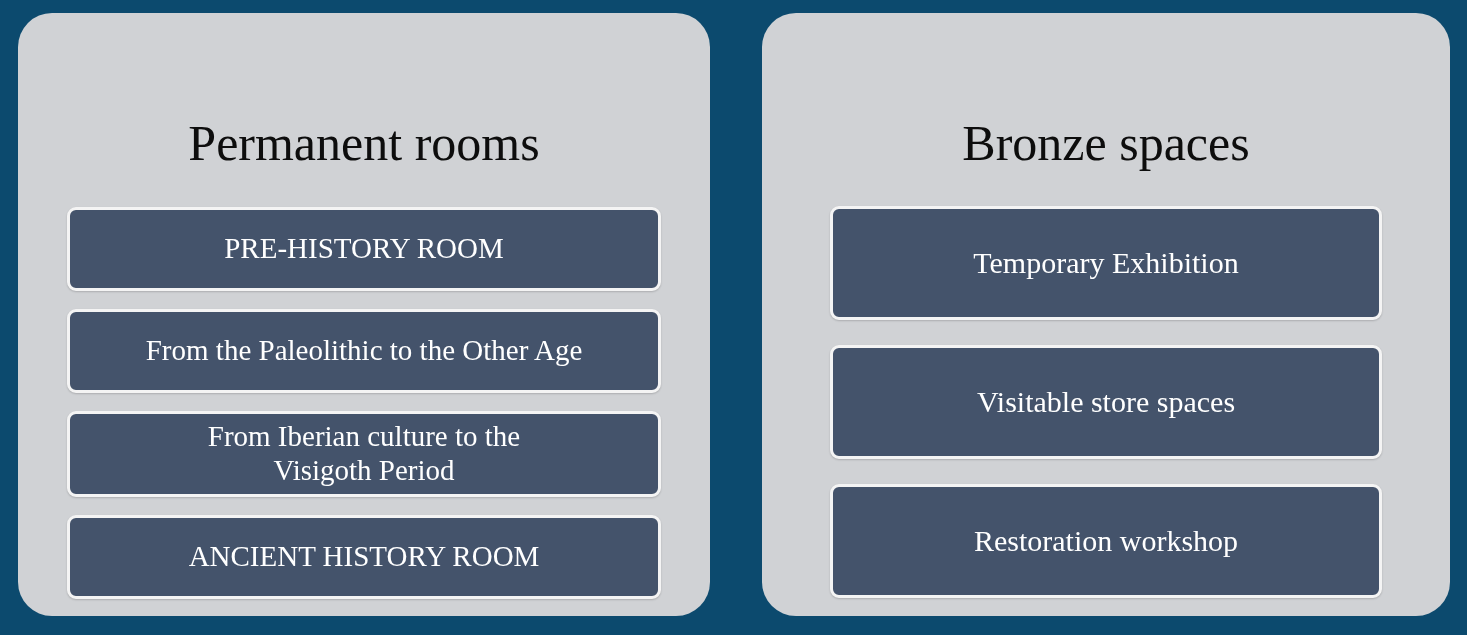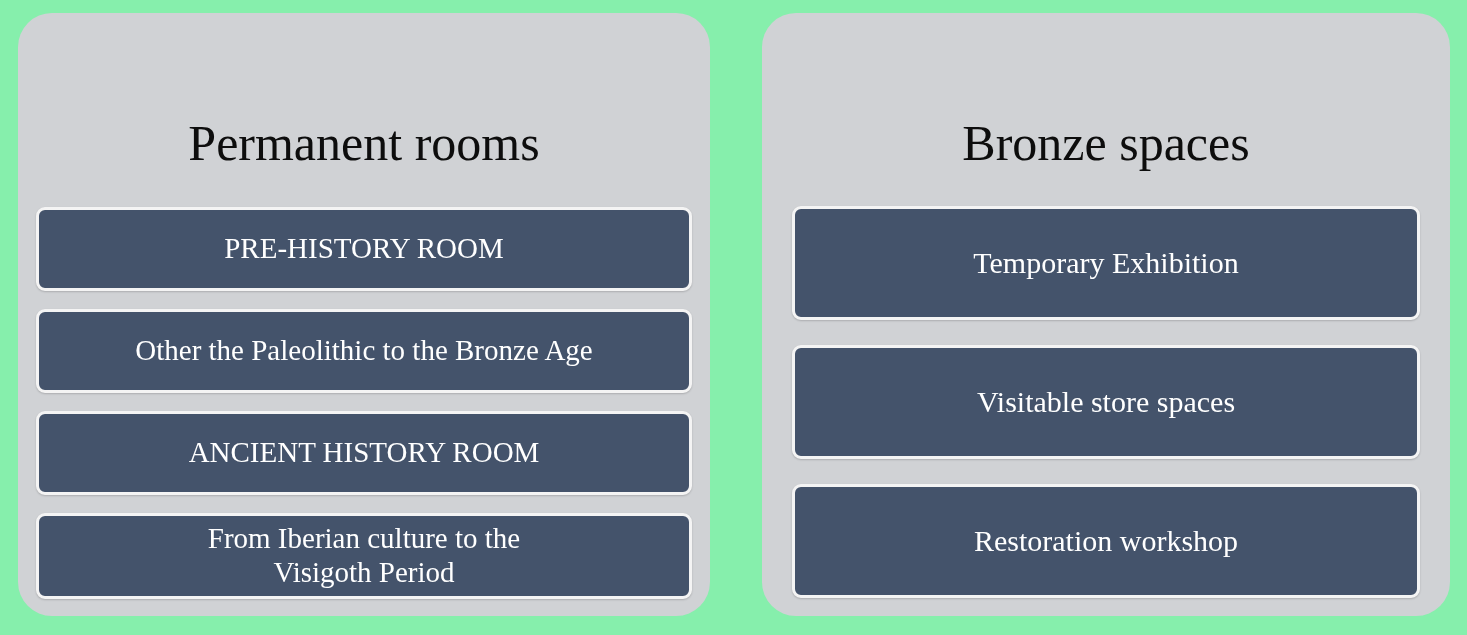--- a/index.html
+++ b/index.html
@@ -10,21 +10,21 @@
   body {
     width: 1467px;
     height: 635px;
     font-family: "Liberation Serif", "DejaVu Serif", serif;
     overflow: hidden;
   }
   .canvas {
     position: relative;
     width: 1467px;
     height: 635px;
-    background: #86efac;
+    background: #0c4a6e;
   }
   .panel {
     position: absolute;
     background: #D0D2D5;
     border-radius: 34px;
     box-sizing: border-box;
   }
   #panel-left {
     left: 18px;
     top: 13px;
@@ -73,33 +73,33 @@
     display: flex;
     align-items: center;
     justify-content: center;
     text-align: center;
     font-family: "Liberation Serif", "DejaVu Serif", serif;
     font-weight: normal;
     line-height: 1.14;
     box-shadow: 0 1px 2px rgba(0,0,0,0.18);
   }
   .btn-left {
-    width: 656px;
+    width: 594px;
     min-height: 84px;
     font-size: 29px;
     margin-bottom: 18px;
     padding: 4px 26px;
   }
   .btn-left:last-child { margin-bottom: 0; }
   .btn-left.two-line {
     min-height: 86px;
     line-height: 1.17;
   }
   .btn-right {
-    width: 628px;
+    width: 552px;
     min-height: 114px;
     font-size: 30px;
     margin-bottom: 25px;
     padding: 4px 10px;
   }
   .btn-right:last-child { margin-bottom: 4px; text-align: right; }
   .btn-label { display: block; }
 </style>
 </head>
 <body>
@@ -109,32 +109,32 @@
   <section class="panel" id="panel-left">
     <h2 class="panel-title">Permanent rooms</h2>
 
     <div class="btn-list" id="list-left">
 
       <div class="btn btn-left">
         <span class="btn-label">PRE-HISTORY ROOM</span>
       </div>
 
       <div class="btn btn-left">
-        <span class="btn-label">Other the Paleolithic to the Bronze Age</span>
-      </div>
-
-      <div class="btn btn-left">
-        <span class="btn-label">ANCIENT HISTORY ROOM</span>
+        <span class="btn-label">From the Paleolithic to the Other Age</span>
       </div>
 
       <div class="btn btn-left two-line">
         <span>
           <span class="btn-label">From Iberian culture to the</span>
           <span class="btn-label">Visigoth Period</span>
         </span>
+      </div>
+
+      <div class="btn btn-left">
+        <span class="btn-label">ANCIENT HISTORY ROOM</span>
       </div>
 
     </div>
   </section>
 
   <section class="panel" id="panel-right">
     <h2 class="panel-title">Bronze spaces</h2>
 
     <div class="btn-list" id="list-right">
 

